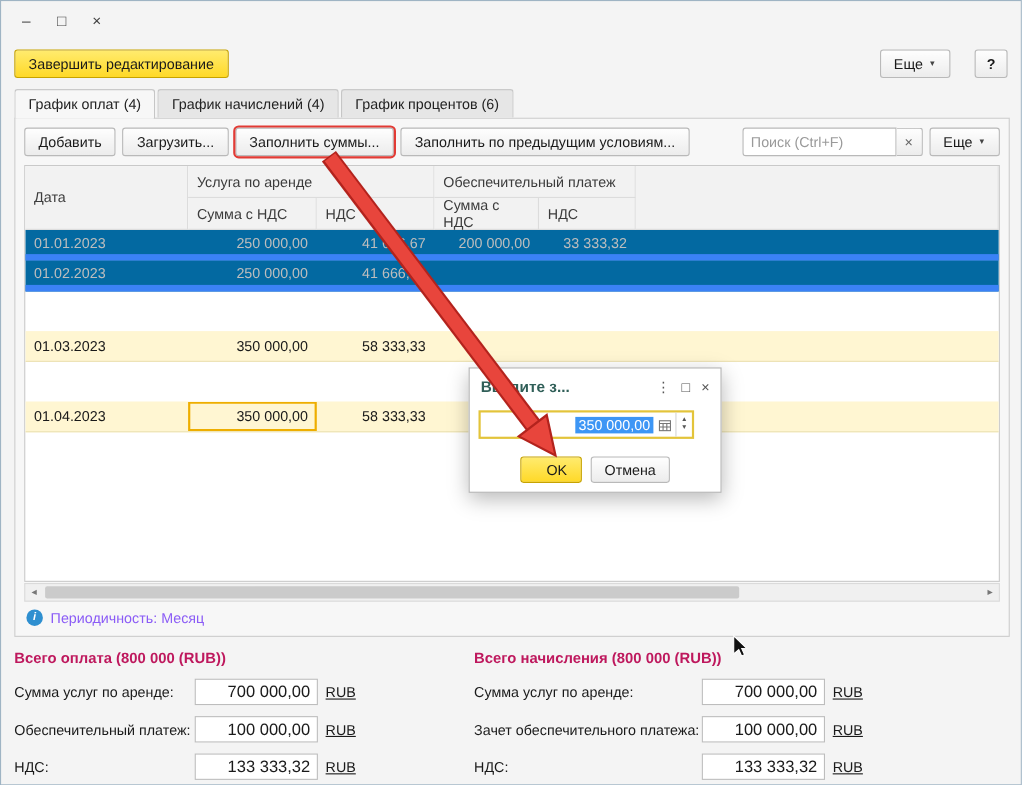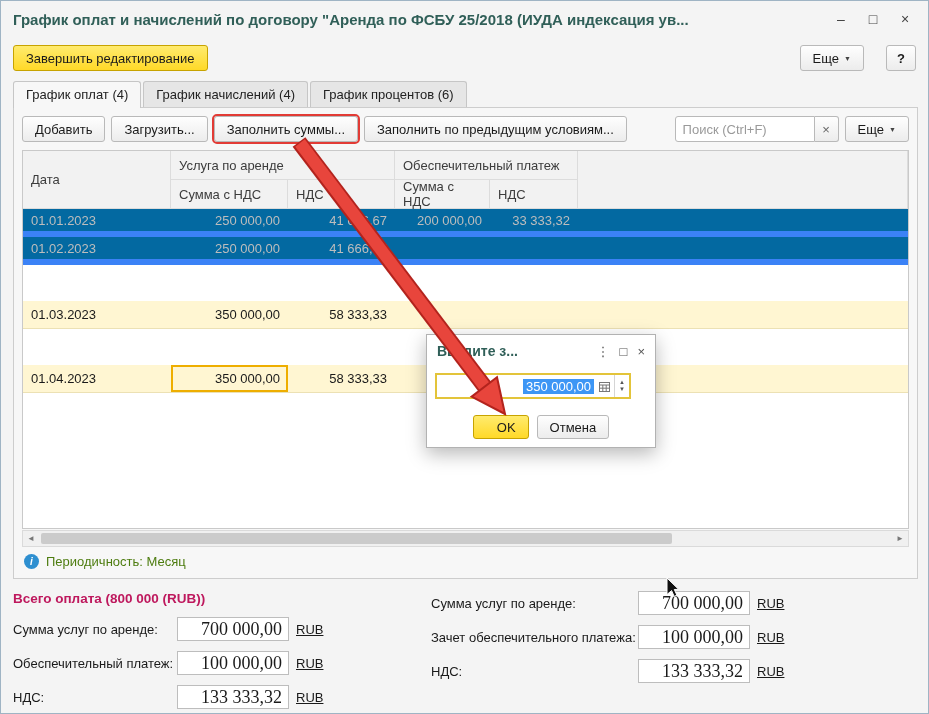--- a/index.html
+++ b/index.html
@@ -65,21 +65,21 @@
   .scroll-arrow { width: 16px; text-align: center; font-size: 8px; color: #777; }
   .scroll-track { flex: 1; position: relative; height: 100%; }
   .scroll-thumb { position: absolute; left: 2px; top: 2px; bottom: 2px; width: 74%;
     background: #cbcbcb; border-radius: 2px; }
   
   .info { position: absolute; left: 10px; bottom: 7px; height: 20px;
     display: flex; align-items: center; gap: 7px; }
   .info-icon { width: 15px; height: 15px; border-radius: 50%; background: #2e8fd0;
     color: #fff; font-size: 10px; font-weight: bold; font-style: italic;
     display: flex; align-items: center; justify-content: center; }
-  .info-text { color: #4d7c0f; }
+  .info-text { color: #8b5cf6; }
   
   .dialog { position: absolute; left: 425px; top: 333px; width: 230px; height: 114px;
     background: #fff; border: 1px solid #b2b2b2; box-shadow: 0 6px 18px rgba(0,0,0,.28);
     z-index: 5; }
   .dlg-title { position: absolute; top: 0; left: 0; right: 0; height: 32px;
     display: flex; align-items: center; padding: 0 10px; gap: 10px; }
   .dlg-title-text { flex: 1; font-weight: bold; font-size: 14px; color: #305f58;
     white-space: nowrap; overflow: hidden; }
   .dlg-ico { color: #555; font-size: 13px; }
   .dlg-input-wrap { position: absolute; top: 38px; left: 8px; width: 196px; height: 26px;
@@ -97,33 +97,32 @@
   
   .totals { position: absolute; top: 590px; }
   .totals-left { left: 12px; }
   .totals-right { left: 430px; }
   .totals-title { color: #be185d; font-weight: bold; font-size: 13.5px; margin-bottom: 11px; }
   .t-row { display: flex; align-items: center; margin-bottom: 10px; height: 24px; }
   .t-label { color: #1a1a1a; }
   .totals-left .t-label { width: 164px; }
   .totals-right .t-label { width: 207px; }
   .t-input { width: 112px; height: 24px; border: 1px solid #bdbdbd; text-align: right;
-    padding: 0 6px; font-size: 18px; background: #fff; font-family: Liberation Serif, serif; color: #1a1a1a; }
+    padding: 0 6px; font-size: 15px; background: #fff; font-family: Liberation Sans, sans-serif; color: #1a1a1a; }
   .t-cur { margin-left: 7px; text-decoration: underline; }
   
   .overlay { position: absolute; left: 0; top: 0; width: 929px; height: 714px;
     pointer-events: none; z-index: 10; }
 </style>
 </head>
 <body>
 
 <div class="window">
 
   <div class="titlebar">
-    <div class="window-title">График оплат и начислений по договору "Аренда по ФСБУ 25/2018 (ИУДА индексация ув...</div>
     <div class="win-btn">–</div>
     <div class="win-btn">□</div>
     <div class="win-btn">×</div>
   </div>
 
   <button class="btn btn-yellow finish-btn">Завершить редактирование</button>
   <button class="btn top-more">
     <span>Еще</span>
     <span class="caret">▼</span>
   </button>
@@ -265,20 +264,21 @@
       <div class="t-cur">RUB</div>
     </div>
     <div class="t-row">
       <div class="t-label">НДС:</div>
       <input class="t-input" readonly="" value="133 333,32" style="">
       <div class="t-cur">RUB</div>
     </div>
   </div>
 
   <div class="totals totals-right">
+    <div class="totals-title">Всего начисления (800 000 (RUB))</div>
     <div class="t-row">
       <div class="t-label">Сумма услуг по аренде:</div>
       <input class="t-input" readonly="" value="700 000,00" style="">
       <div class="t-cur">RUB</div>
     </div>
     <div class="t-row">
       <div class="t-label">Зачет обеспечительного платежа:</div>
       <input class="t-input" readonly="" value="100 000,00" style="">
       <div class="t-cur">RUB</div>
     </div>

